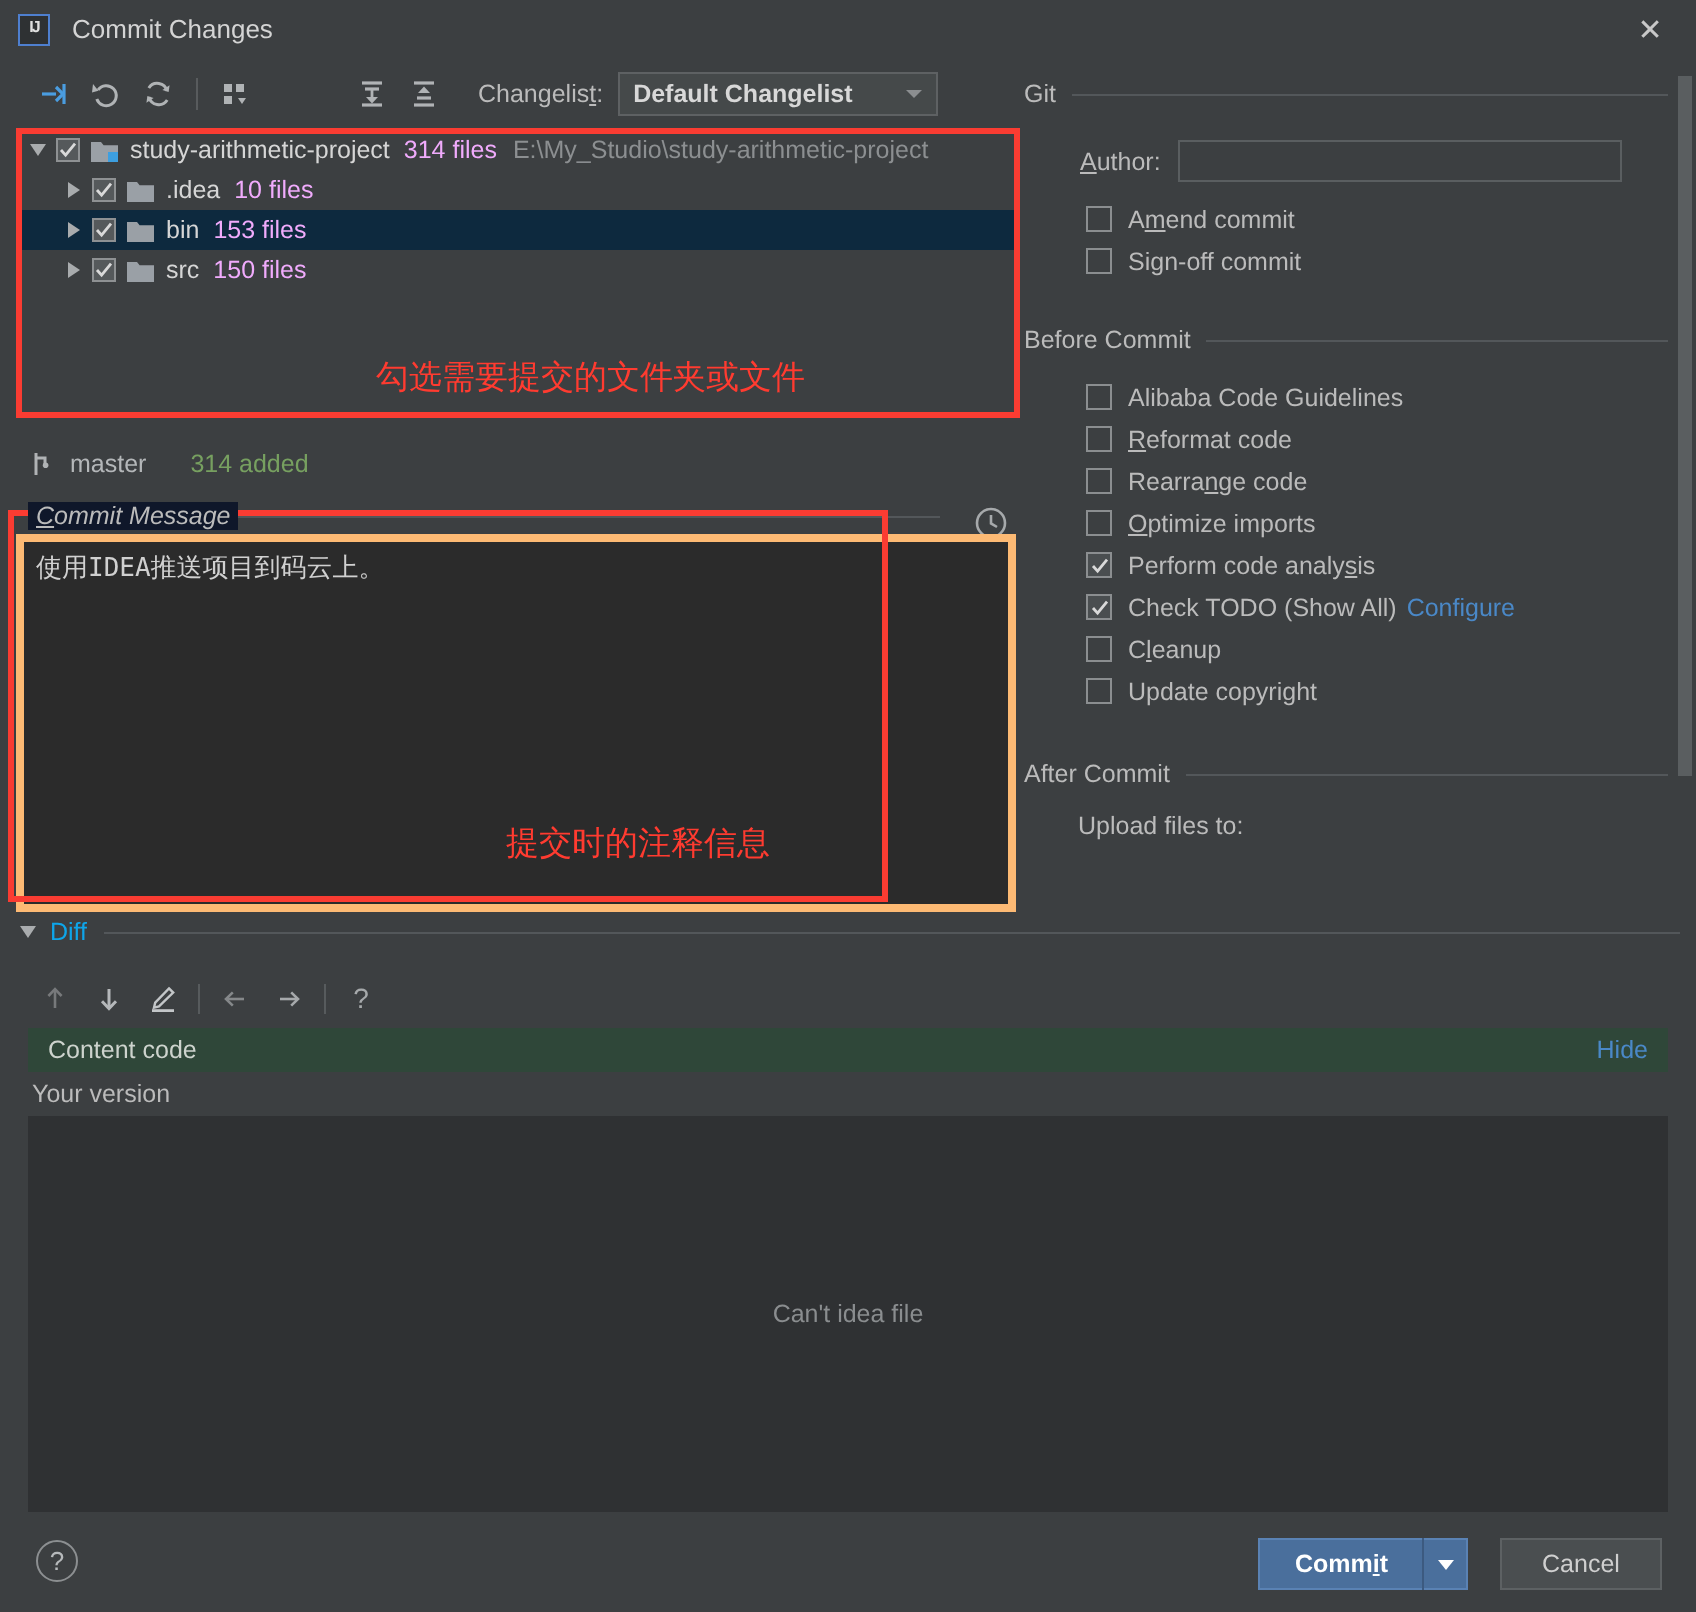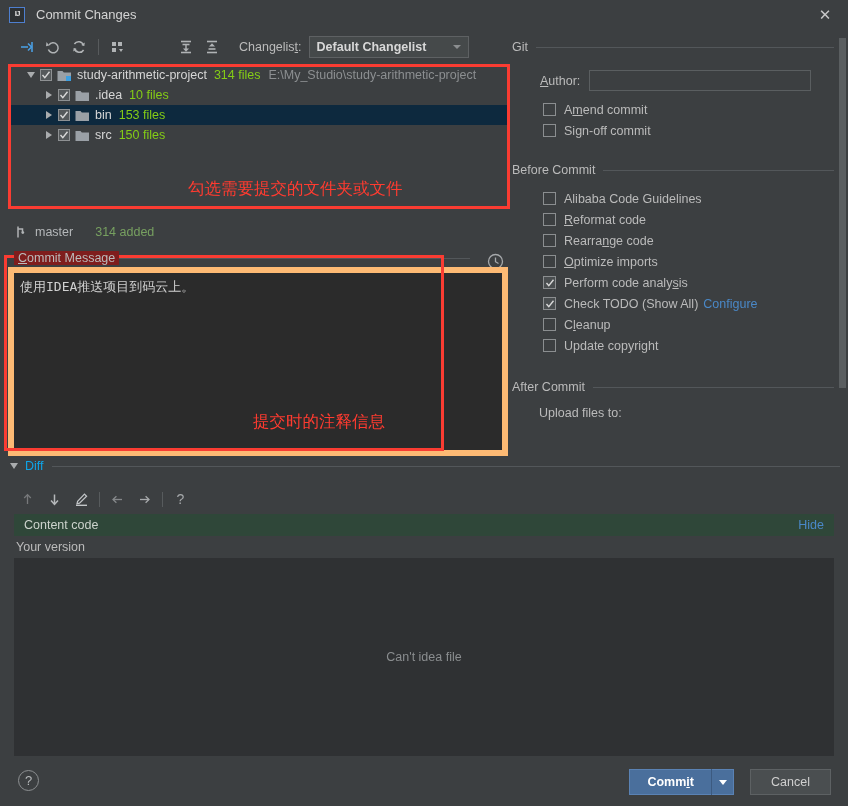--- a/index.html
+++ b/index.html
@@ -61,37 +61,37 @@
     border-top: 4px solid #8b8e90;
   }
 
   
   .tree-wrap {
     position: absolute; left: 8px; top: 65px; width: 502px; height: 148px;
     background: #3c3f41; overflow: hidden;
   }
   .tree-row {
     height: 20px; display: flex; align-items: center; white-space: nowrap;
-    font-size: 12.5px; padding-left: 14px;
+    font-size: 12.5px; padding-left: 2px;
   }
   .tree-row.selected { background: #0d293e; }
   .tw { width: 18px; display: flex; align-items: center; justify-content: center; cursor: pointer; }
   .tri-down { width:0;height:0;border-left:4.5px solid transparent;border-right:4.5px solid transparent;border-top:6px solid #a9acae; }
   .tri-right { width:0;height:0;border-top:4.5px solid transparent;border-bottom:4.5px solid transparent;border-left:6px solid #a9acae; }
   .cb {
     width: 12px; height: 12px; border: 1px solid #8e9193; background: #55595b;
     display: inline-flex; align-items: center; justify-content: center;
     margin-right: 5px; flex: 0 0 auto; cursor: pointer;
   }
   .cb svg { display:block; }
   .folder-ic { width: 15px; height: 13px; margin-right: 5px; flex:0 0 auto; }
   .file-ic { width: 14px; height: 14px; margin-right: 5px; flex:0 0 auto; }
   .nm { color: #d6d6d6; }
   .nm.green { color: #6a9955; }
-  .cnt { color: #84cc16; margin-left: 7px; }
+  .cnt { color: #f0abfc; margin-left: 7px; }
   .pth { color: #8c8f91; margin-left: 8px; }
 
   
   .anno-tree {
     position: absolute; left: 188px; top: 178px;
     color: #ff3b30; font-size: 16.5px;
     font-family: "DejaVu Sans", sans-serif;
   }
   .redbox {
     position: absolute; border: 3px solid #fa3c32; pointer-events: none;
@@ -102,32 +102,32 @@
     position: absolute; left: 0; top: 221px; width: 510px; height: 22px;
     display: flex; align-items: center; padding-left: 16px;
   }
   .branch-ic { width: 12px; height: 14px; margin-right: 7px; }
   .branch-name { color: #b4b7b9; font-size: 12.5px; }
   .branch-added { color: #77a060; font-size: 12.5px; margin-left: 22px; }
 
   
   .cm-label {
     position: absolute; left: 14px; top: 251px; font-size: 12.5px; color: #bbbbbb;
-    background: #7f1d1d; padding: 0 4px; z-index: 3;
+    background: #0f172a; padding: 0 4px; z-index: 3; font-style: italic;
   }
   .cm-label u { text-decoration: underline; }
   .cm-line {
     position: absolute; left: 118px; top: 258px; width: 352px; height: 1px; background: #53575a;
   }
   .cm-clock {
     position: absolute; left: 487px; top: 253px; width: 17px; height: 17px; cursor: pointer;
   }
   .cm-area {
     position: absolute; left: 8px; top: 267px; width: 500px; height: 189px;
-    background: #2b2b2b; border: 6px solid #fdba74;
+    background: #2b2b2b; border: 4px solid #fdba74;
     padding: 5px 6px; overflow: hidden;
   }
   .cm-text {
     font-family: "DejaVu Sans Mono", monospace;
     font-size: 13px; color: #d0d0d0; white-space: pre-wrap;
     line-height: 17px;
   }
   .anno-cm {
     position: absolute; left: 253px; top: 411px;
     color: #ff3b30; font-size: 16.5px;

